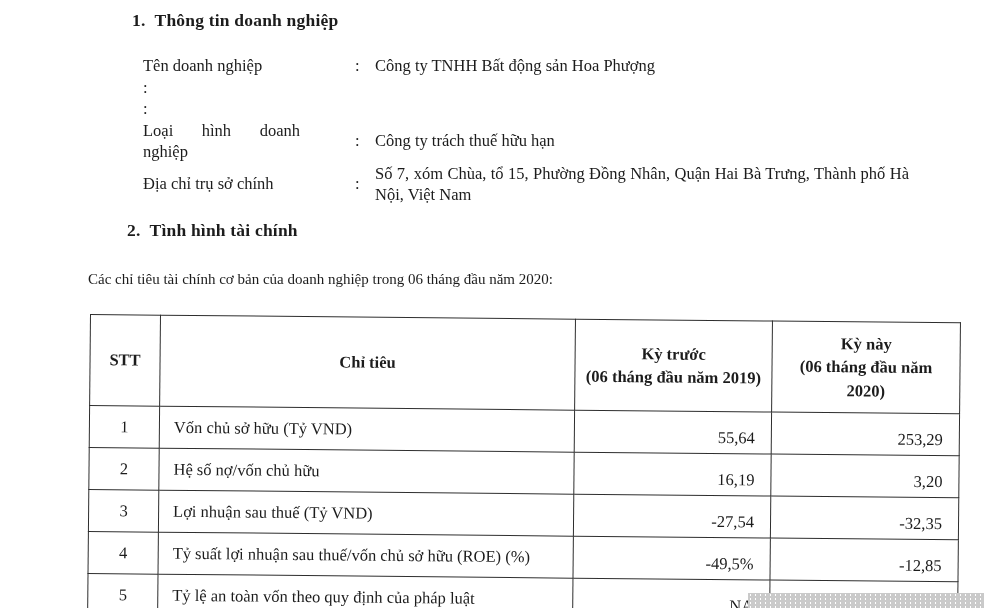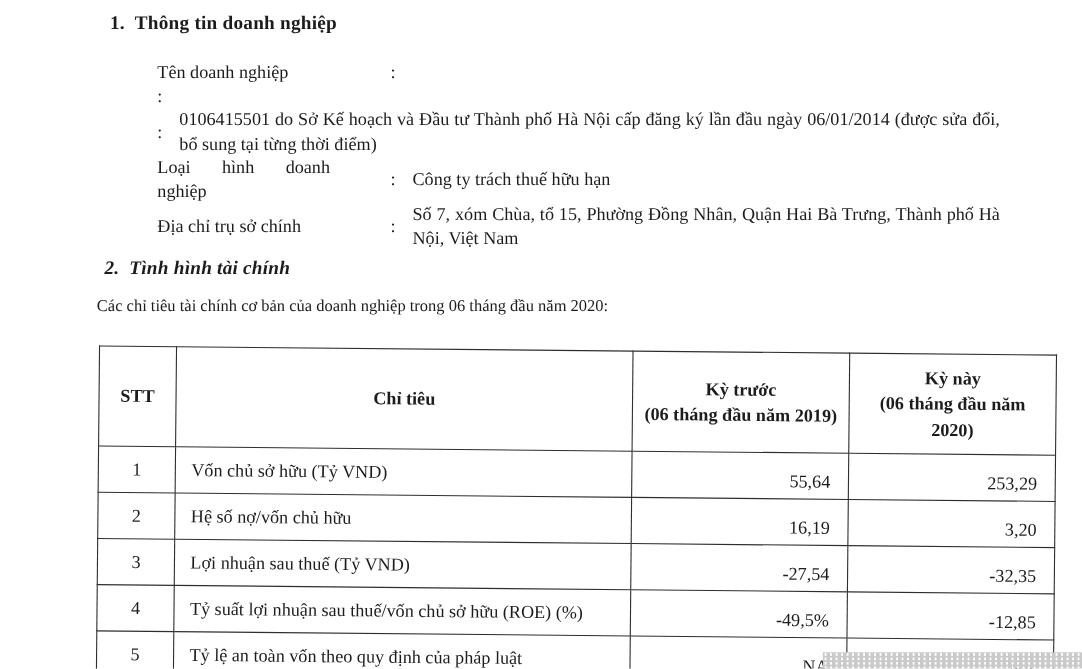--- a/index.html
+++ b/index.html
@@ -15,24 +15,25 @@
     overflow: hidden;
     font-family: "Liberation Serif", "DejaVu Serif", serif;
     color: #1c1c1c;
   }
   .heading {
     position: absolute;
     font-weight: bold;
     font-size: 17.5px;
     letter-spacing: 0.2px;
     white-space: nowrap;
+    margin-left: 32px;
   }
   .heading .num { margin-right: 9px; }
   #heading-1 { left: 100px; top: 10px; }
-  #heading-2 { left: 95px; top: 233px; font-style: italic; }
+  #heading-2 { left: 95px; top: 220px; }
 
   .info-block {
     position: absolute;
     left: 143px;
     top: 55px;
     width: 766px;
     font-size: 16.5px;
     line-height: 21.5px;
   }
   .info-row { display: flex; align-items: center; }
@@ -112,28 +113,28 @@
 <div class="page">
 
   <div class="heading" id="heading-1">
     <span class="num">1.</span><span>Thông tin doanh nghiệp</span>
   </div>
 
   <div class="info-block">
     <div class="info-row">
       <div class="info-label">Tên doanh nghiệp</div>
       <div class="info-colon">:</div>
+      <div class="info-value">Công ty TNHH Bất động sản Hoa Phượng</div>
     </div>
     <div class="info-row">
       <div class="info-colon">:</div>
       <div class="info-value"></div>
     </div>
     <div class="info-row">
       <div class="info-colon">:</div>
-      <div class="info-value">0106415501 do Sở Kế hoạch và Đầu tư Thành phố Hà Nội cấp đăng ký lần đầu ngày 06/01/2014 (được sửa đổi, bổ sung tại từng thời điểm)</div>
     </div>
     <div class="info-row">
       <div class="info-label">Loại hình doanh nghiệp</div>
       <div class="info-colon">:</div>
       <div class="info-value">Công ty trách thuế hữu hạn</div>
     </div>
     <div class="info-row">
       <div class="info-label">Địa chỉ trụ sở chính</div>
       <div class="info-colon">:</div>
       <div class="info-value">Số 7, xóm Chùa, tổ 15, Phường Đồng Nhân, Quận Hai Bà Trưng, Thành phố Hà Nội, Việt Nam</div>

